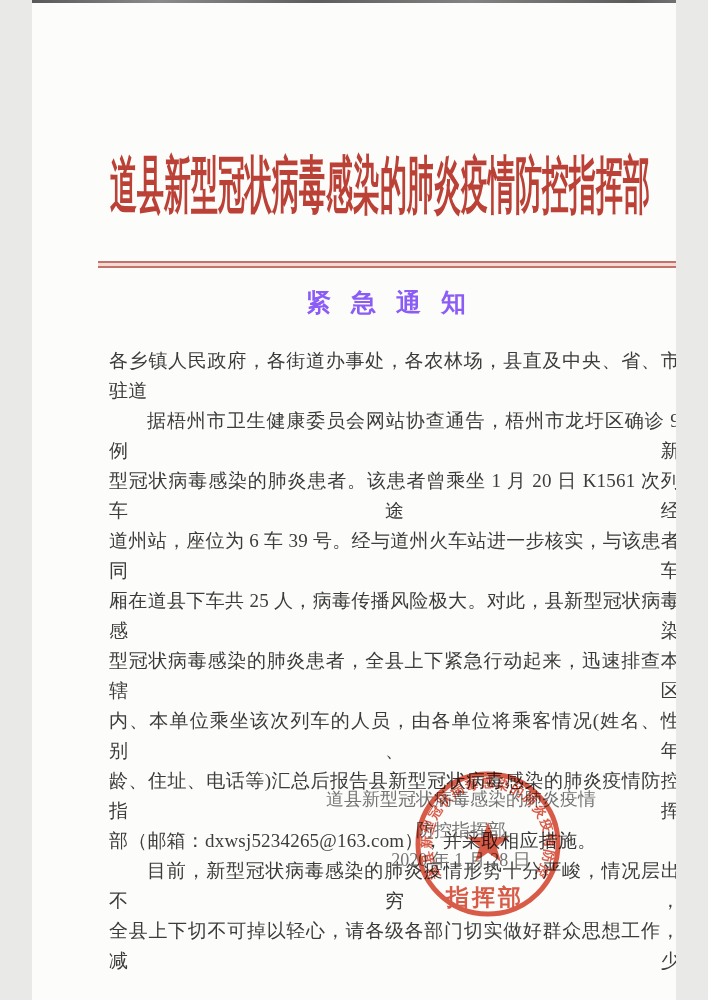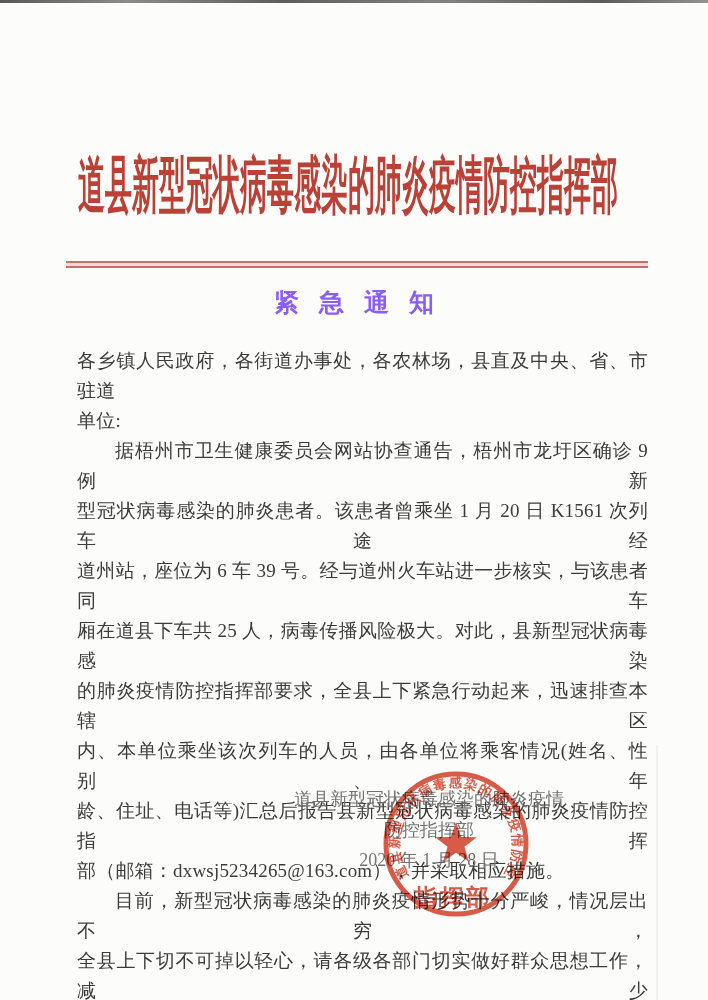--- a/index.html
+++ b/index.html
@@ -1,18 +1,18 @@
 <!DOCTYPE html>
 <html lang="zh"><head>
 <meta charset="utf-8">
 <style>
   html,body{margin:0;padding:0;background:#e9e9e7;}
   .page{
     position:relative;
-    width:708px;height:1000px;
+    width:644px;height:1000px;
     margin:0 auto;
     background:#fcfcfb;
     overflow:hidden;
     font-family:"Liberation Serif","DejaVu Serif",serif;
   }
   .scan-edge{
     position:absolute;top:0;left:0;width:708px;height:3px;
     background:linear-gradient(90deg,#3c3c3c,#777 18%,#414141 40%,#6d6d6d 62%,#3f3f3f 85%,#808080);
     opacity:.85;
   }
@@ -76,26 +76,25 @@
       <text x="320" y="70" text-anchor="middle" textLength="540" lengthAdjust="spacingAndGlyphs" font-size="62" font-weight="bold" font-family="Liberation Serif, DejaVu Serif, serif" fill="#bb4137">道县新型冠状病毒感染的肺炎疫情防控指挥部</text>
     </svg>
   </div>
 
   <div class="double-rule"></div>
 
   <h1 class="notice-title">紧急通知</h1>
 
   <div class="doc-body" id="body-container">
       <div class="bline">各乡镇人民政府，各街道办事处，各农林场，县直及中央、省、市驻道</div>
-      <div class="bline">单位:</div>
       <div class="bline indent fill">据梧州市卫生健康委员会网站协查通告，梧州市龙圩区确诊 9 例新</div>
       <div class="bline fill">型冠状病毒感染的肺炎患者。该患者曾乘坐 1 月 20 日 K1561 次列车途经</div>
       <div class="bline fill">道州站，座位为 6 车 39 号。经与道州火车站进一步核实，与该患者同车</div>
       <div class="bline fill">厢在道县下车共 25 人，病毒传播风险极大。对此，县新型冠状病毒感染</div>
-      <div class="bline fill">的肺炎疫情防控指挥部要求，全县上下紧急行动起来，迅速排查本辖区</div>
+      <div class="bline fill">型冠状病毒感染的肺炎患者，全县上下紧急行动起来，迅速排查本辖区</div>
       <div class="bline fill">内、本单位乘坐该次列车的人员，由各单位将乘客情况(姓名、性别、年</div>
       <div class="bline fill">龄、住址、电话等)汇总后报告县新型冠状病毒感染的肺炎疫情防控指挥</div>
       <div class="bline">部（邮箱：dxwsj5234265@163.com），并采取相应措施。</div>
       <div class="bline indent fill">目前，新型冠状病毒感染的肺炎疫情形势十分严峻，情况层出不穷，</div>
       <div class="bline fill">全县上下切不可掉以轻心，请各级各部门切实做好群众思想工作，减少</div>
     </div>
 
   <div class="signature">
     <div class="sig-line">道县新型冠状病毒感染的肺炎疫情</div>
     <div class="sig-line">防控指挥部</div>

